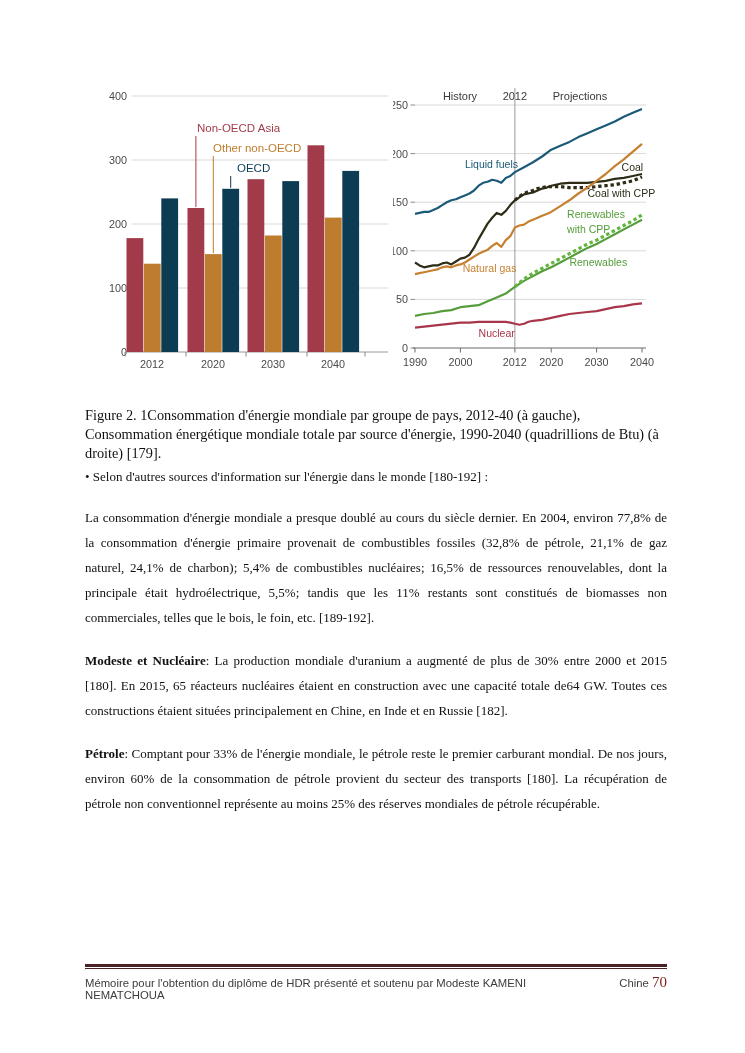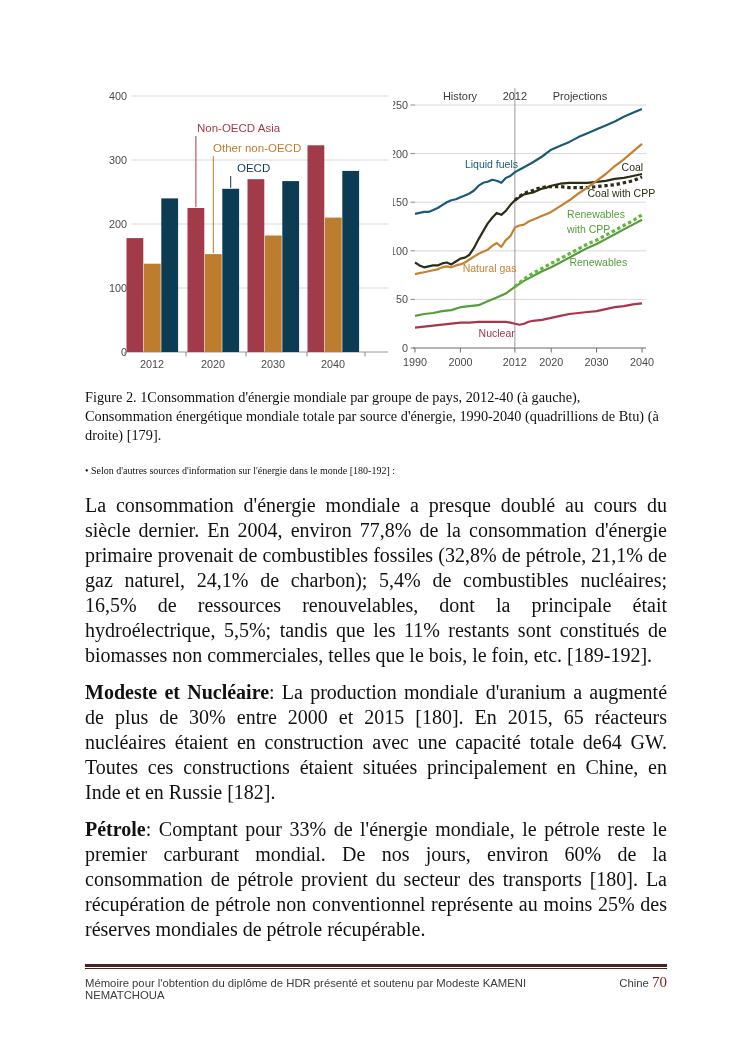--- a/index.html
+++ b/index.html
@@ -3,23 +3,23 @@
 <meta charset="utf-8">
 <style>
   html,body{margin:0;padding:0;background:#e8e8e8;}
   .page{position:relative;width:745px;height:1053px;background:#ffffff;overflow:hidden;
         font-family:"Liberation Serif",serif;color:#111;}
   .content{position:absolute;left:85px;top:75px;width:582px;}
   .figure-row{position:relative;width:582px;height:300px;}
   .figure-row svg{position:absolute;top:0;}
   #bar-chart{left:0;}
   #line-chart{left:308px;}
-  .caption{margin-top:13px;font-size:14.3px;line-height:19px;text-align:left;}
-  .bullet{margin:16px 0 0 0;font-size:10px;line-height:20px;}
-  p.body{margin:12px 0 0 0;font-size:20px;line-height:25px;text-align:justify;}
+  .caption{margin-top:31px;font-size:14.3px;line-height:19px;text-align:left;}
+  .bullet{margin:4px 0 0 0;font-size:13px;line-height:20px;}
+  p.body{margin:18px 0 0 0;font-size:13px;line-height:25px;text-align:justify;}
   p.body b{font-weight:bold;}
   .footer{position:absolute;left:85px;top:964px;width:582px;}
   .sep-thick{height:3px;background:#4c2325;}
   .sep-thin{height:1px;background:#4c2325;margin-top:1px;}
   .footer-row{display:flex;justify-content:space-between;align-items:baseline;margin-top:5px;
               font-family:"Liberation Sans",sans-serif;font-size:11.3px;color:#3c3c3c;gap:12px;}
   .pagenum-wrap{white-space:nowrap;}
   .pagenum{font-family:"Liberation Serif",serif;font-size:15px;color:#7f1d1d;}
   
   .tick{font:10.8px "Liberation Sans",sans-serif;fill:#4a4a4a;}

